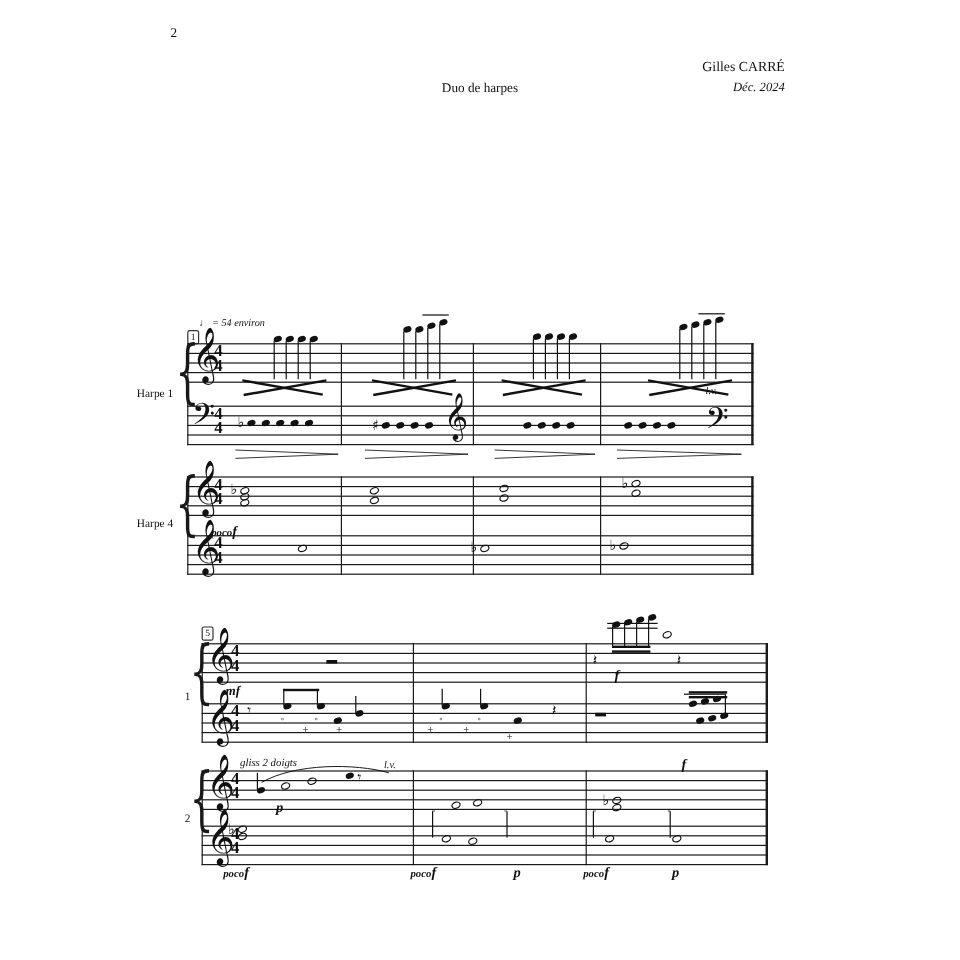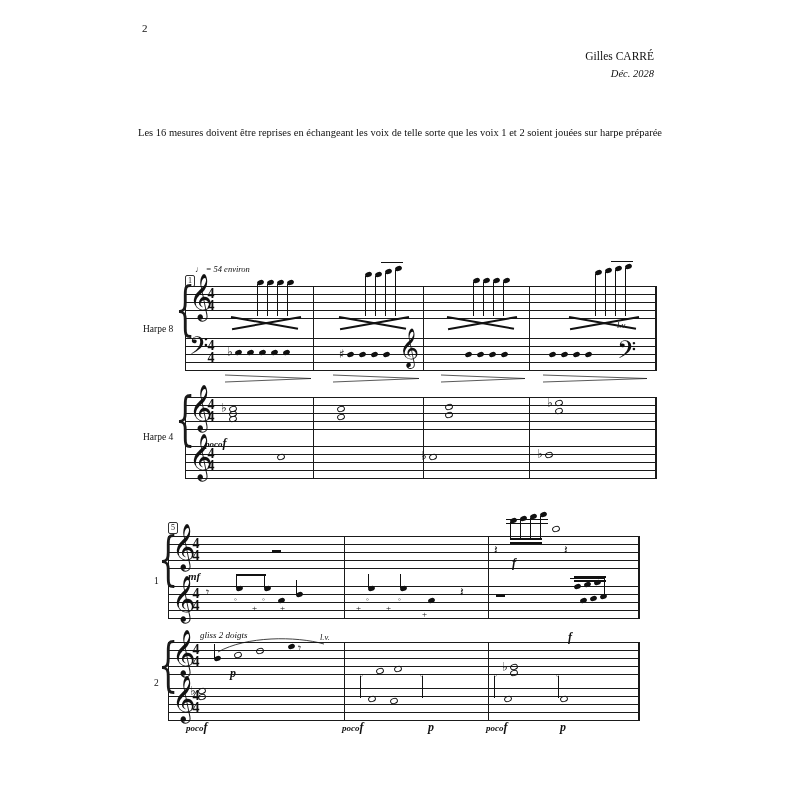--- a/index.html
+++ b/index.html
@@ -250,29 +250,29 @@
   }
   .slur svg { display: block; }
 </style>
 </head>
 <body>
 
 <div class="page">
 
   <div class="page-number">2</div>
 
+  <div class="subtitle">Duo de harpes</div>
 
   <div class="composer">
     <span>Gilles </span><span class="small-caps">CARRÉ</span>
   </div>
-  <div class="date">Déc. 2028</div>
-
-  <div class="instruction">Les 16 mesures doivent être reprises en échangeant les voix de telle sorte que les voix 1 et 2 soient jouées sur harpe préparée</div>
-
-  <div class="system" style="left:177px; top:264px; width:480px; height:210px;">
+  <div class="date">Déc. 2024</div>
+
+
+  <div class="system" style="left:148px; top:264px; width:480px; height:210px;">
 
     <div class="tempo" style="left:18px; top:0px;">♩ = 54 environ</div>
     <div class="measure-num" style="left:8px; top:11px;">1</div>
 
     <div class="staff" style="top:22px; left:8px; width:472px; height:33px;">
       <div class="line" style="top:0px;"></div>
       <div class="line" style="top:8px;"></div>
       <div class="line" style="top:16px;"></div>
       <div class="line" style="top:24px;"></div>
       <div class="line" style="top:32px;"></div>
@@ -301,21 +301,21 @@
       <div class="line" style="top:24px;"></div>
       <div class="line" style="top:32px;"></div>
     </div>
 
     <div class="brace" style="left:-2px; top:16px;">{</div>
     <div class="brace" style="left:-2px; top:126px;">{</div>
 
     <div class="barline" style="left:8px; top:22px; height:85px;"></div>
     <div class="barline" style="left:8px; top:133px; height:82px;"></div>
 
-    <div class="inst-label" style="left:-34px; top:60px;">Harpe 8</div>
+    <div class="inst-label" style="left:-34px; top:60px;">Harpe 1</div>
     <div class="inst-label" style="left:-34px; top:168px;">Harpe 4</div>
 
     <div class="clef treble" style="left:12px; top:12px;">𝄞</div>
     <div class="clef bass" style="left:12px; top:70px;">𝄢</div>
     <div class="clef treble" style="left:12px; top:123px;">𝄞</div>
     <div class="clef treble" style="left:12px; top:172px;">𝄞</div>
 
     <div class="timesig" style="left:28px; top:24px; width:12px;">
       <div>4</div>
       <div>4</div>

